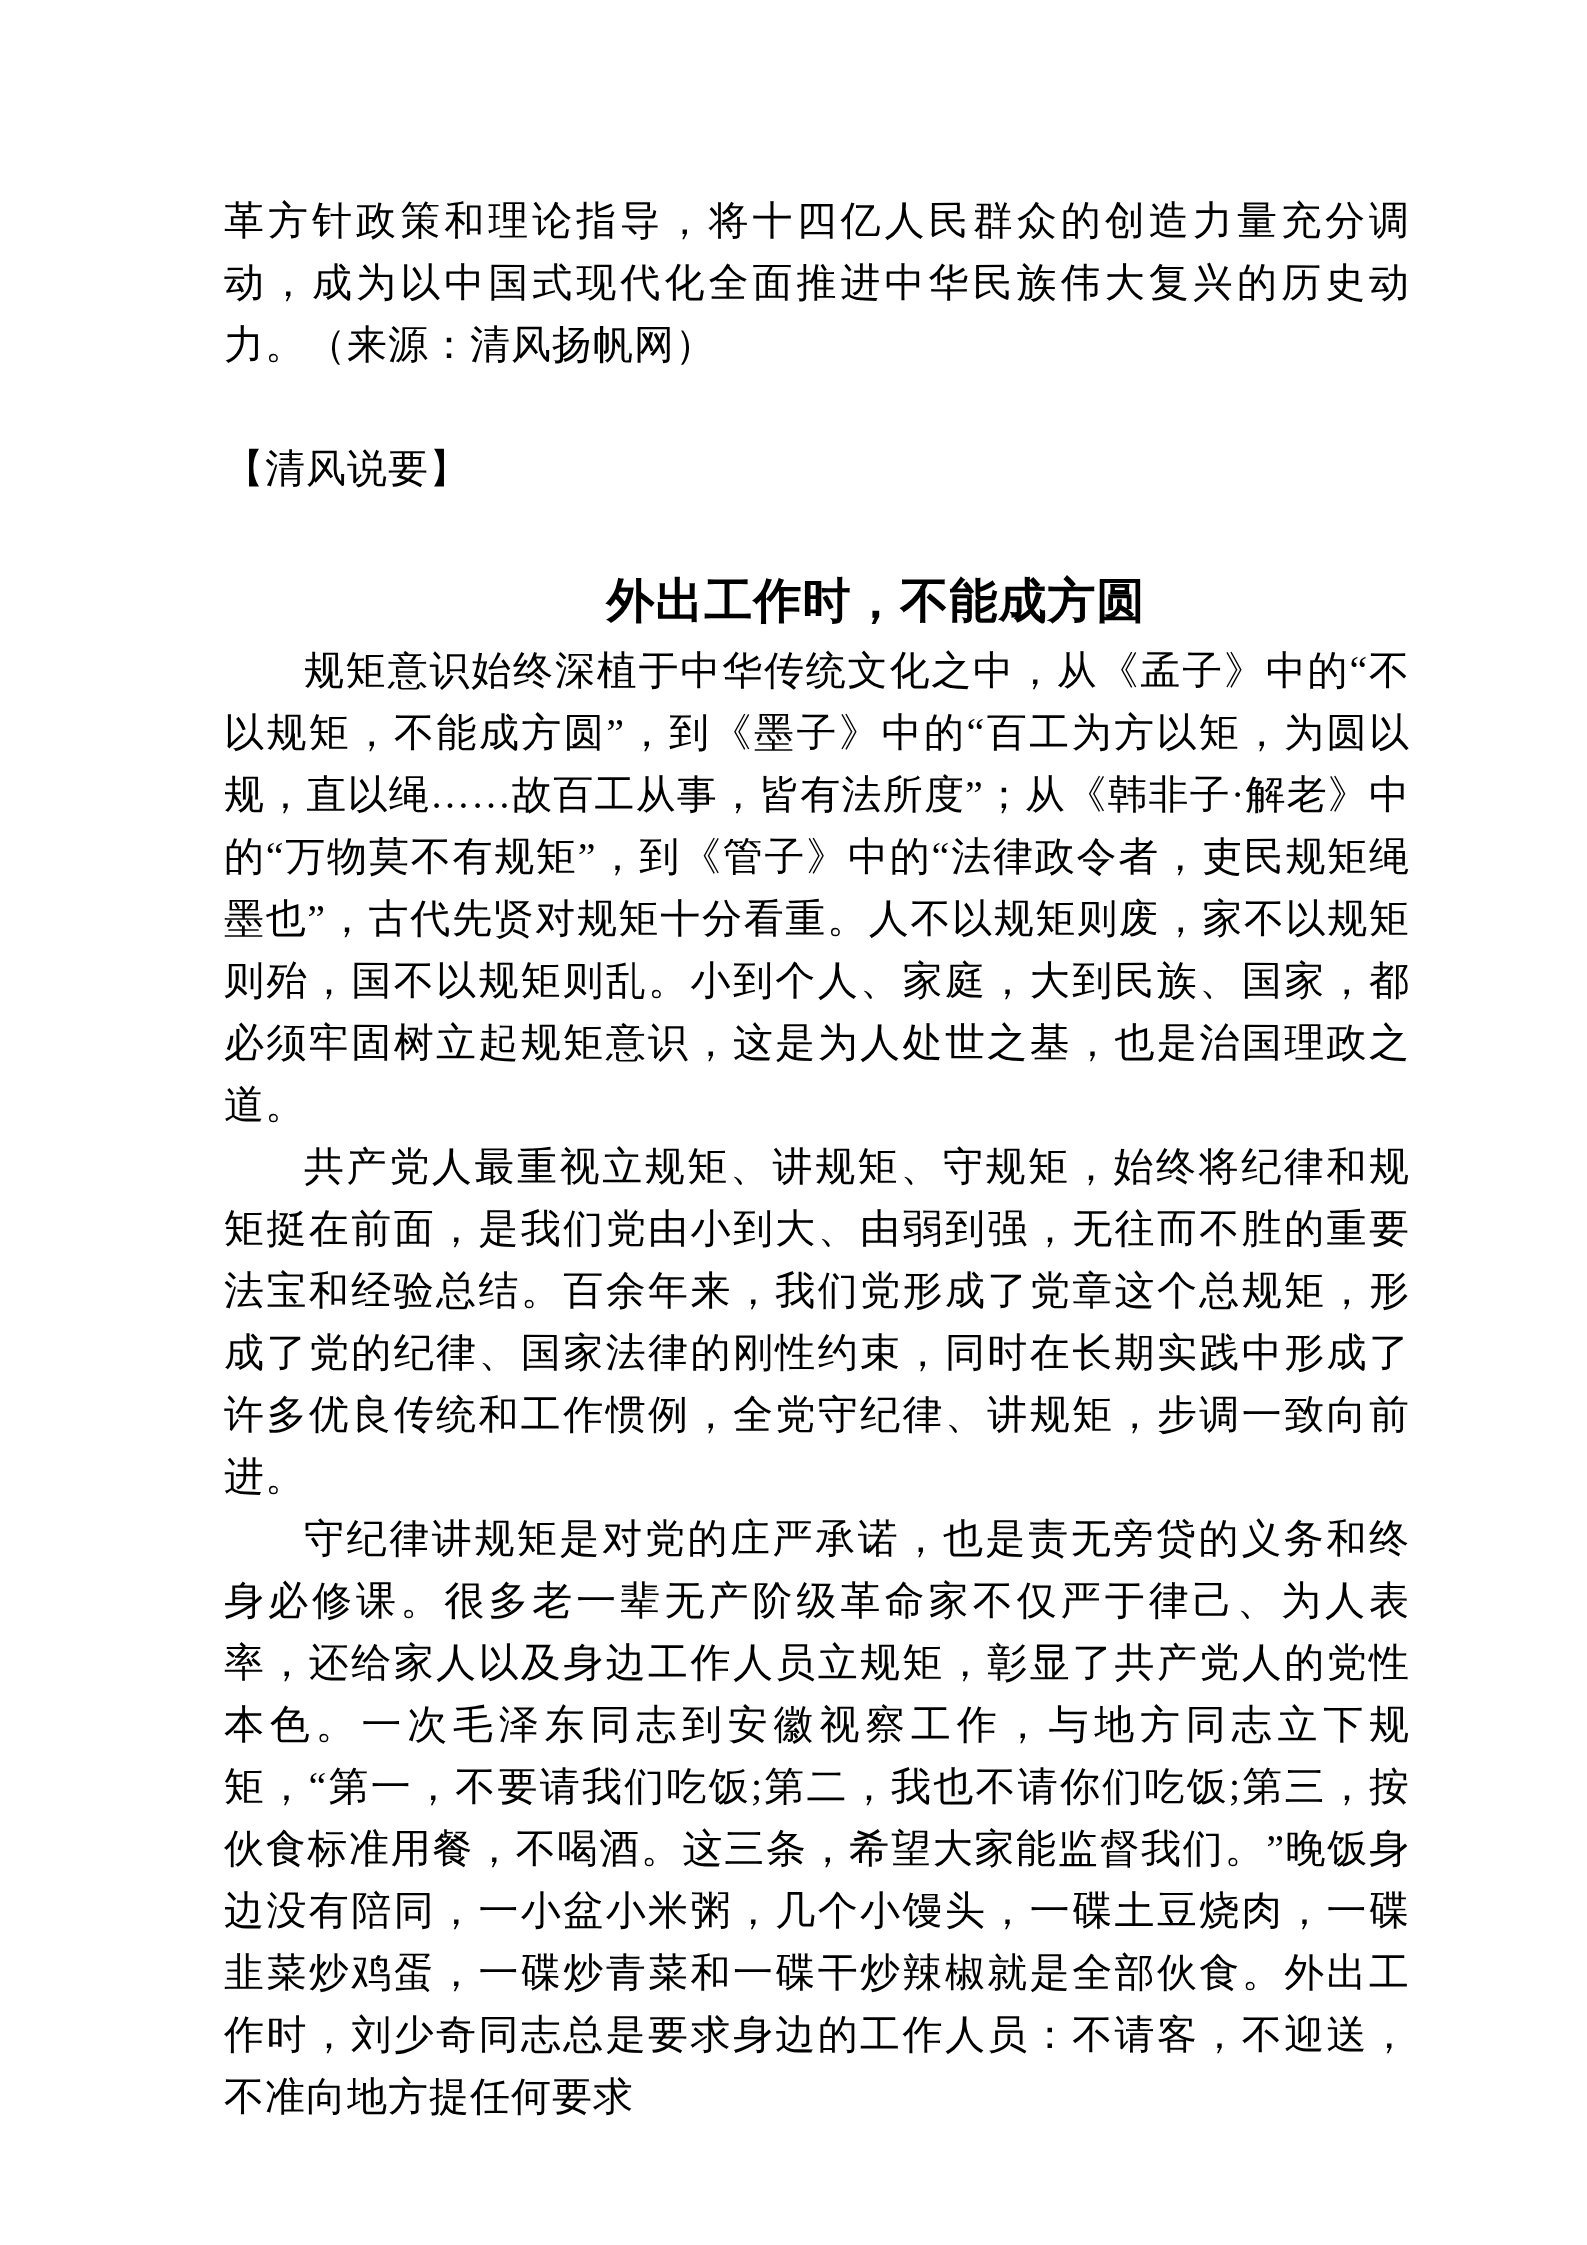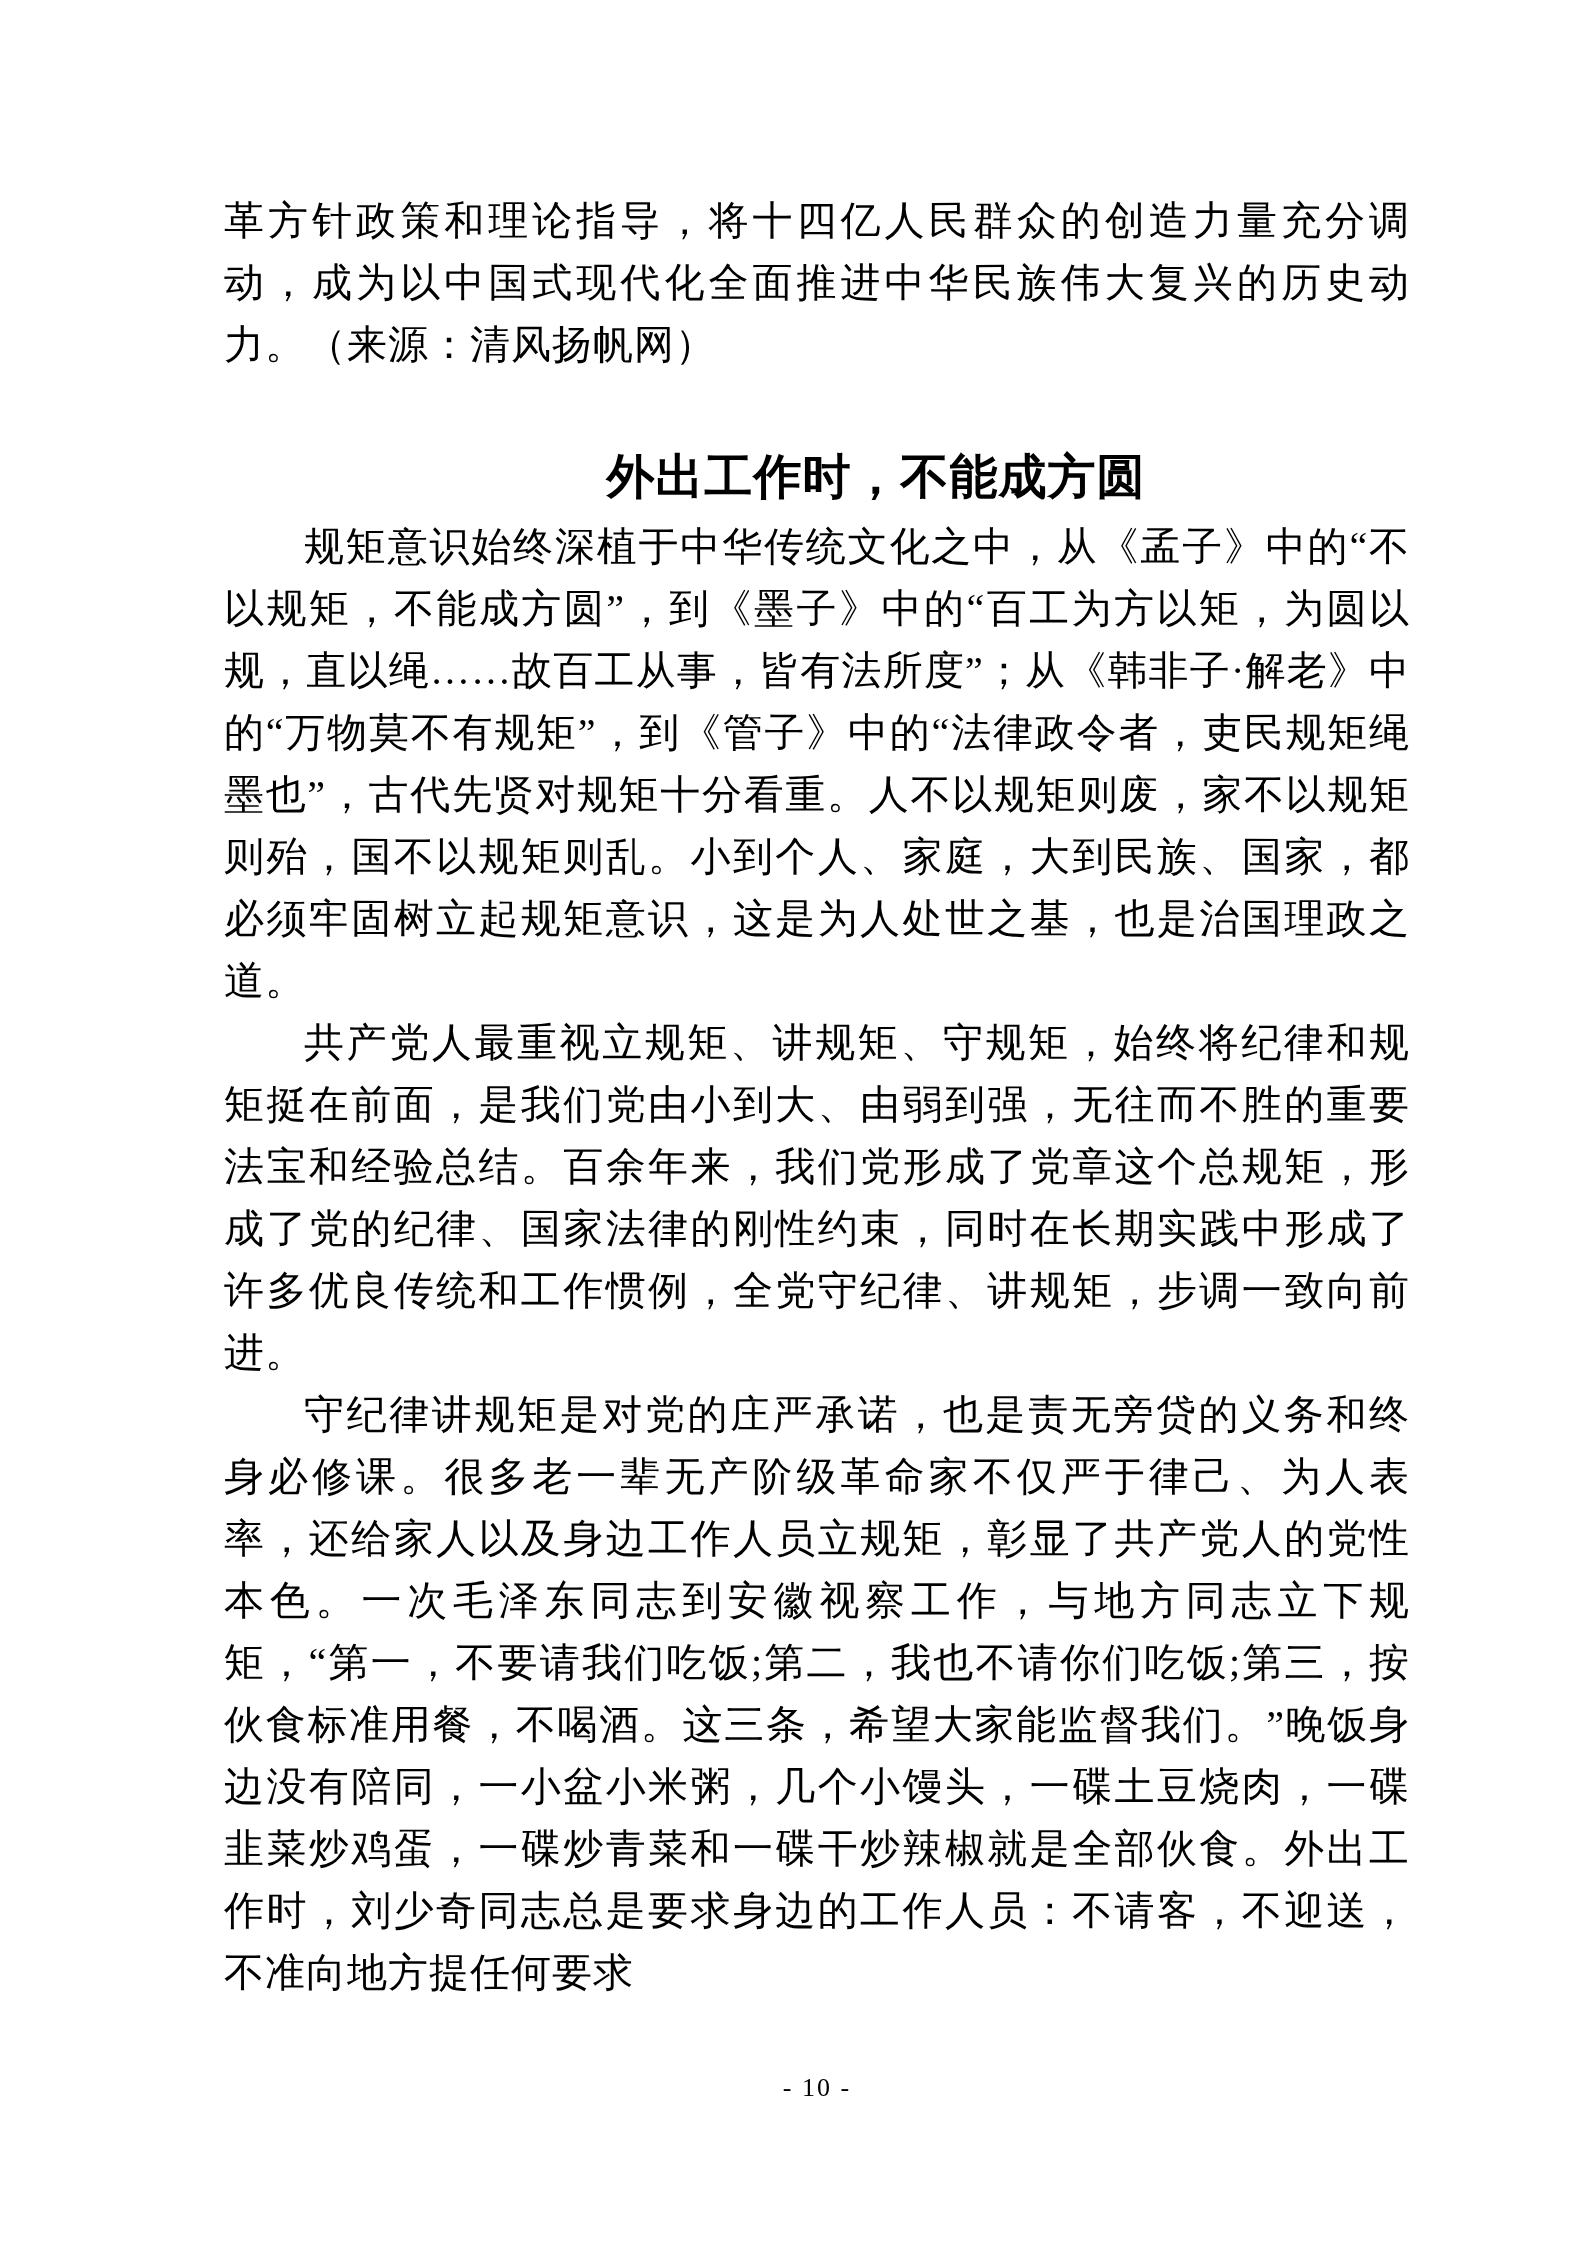--- a/index.html
+++ b/index.html
@@ -50,20 +50,21 @@
     letter-spacing: 2px;
   }
 </style>
 </head>
 <body>
 
 <div class="page">
 
   <p class="para">革方针政策和理论指导，将十四亿人民群众的创造力量充分调动，成为以中国式现代化全面推进中华民族伟大复兴的历史动力。（来源：清风扬帆网）</p>
 
+  <p class="para section-label">【清风说要】</p>
 
   <h1 class="article-title">外出工作时，不能成方圆</h1>
 
   <p class="para indent">规矩意识始终深植于中华传统文化之中，从《孟子》中的“不以规矩，不能成方圆”，到《墨子》中的“百工为方以矩，为圆以规，直以绳……故百工从事，皆有法所度”；从《韩非子·解老》中的“万物莫不有规矩”，到《管子》中的“法律政令者，吏民规矩绳墨也”，古代先贤对规矩十分看重。人不以规矩则废，家不以规矩则殆，国不以规矩则乱。小到个人、家庭，大到民族、国家，都必须牢固树立起规矩意识，这是为人处世之基，也是治国理政之道。</p>
 
   <p class="para indent">共产党人最重视立规矩、讲规矩、守规矩，始终将纪律和规矩挺在前面，是我们党由小到大、由弱到强，无往而不胜的重要法宝和经验总结。百余年来，我们党形成了党章这个总规矩，形成了党的纪律、国家法律的刚性约束，同时在长期实践中形成了许多优良传统和工作惯例，全党守纪律、讲规矩，步调一致向前进。</p>
 
   <p class="para indent">守纪律讲规矩是对党的庄严承诺，也是责无旁贷的义务和终身必修课。很多老一辈无产阶级革命家不仅严于律己、为人表率，还给家人以及身边工作人员立规矩，彰显了共产党人的党性本色。一次毛泽东同志到安徽视察工作，与地方同志立下规矩，“第一，不要请我们吃饭;第二，我也不请你们吃饭;第三，按伙食标准用餐，不喝酒。这三条，希望大家能监督我们。”晚饭身边没有陪同，一小盆小米粥，几个小馒头，一碟土豆烧肉，一碟韭菜炒鸡蛋，一碟炒青菜和一碟干炒辣椒就是全部伙食。外出工作时，刘少奇同志总是要求身边的工作人员：不请客，不迎送，不准向地方提任何要求</p>
 
   <div class="page-footer">- 10 -</div>

